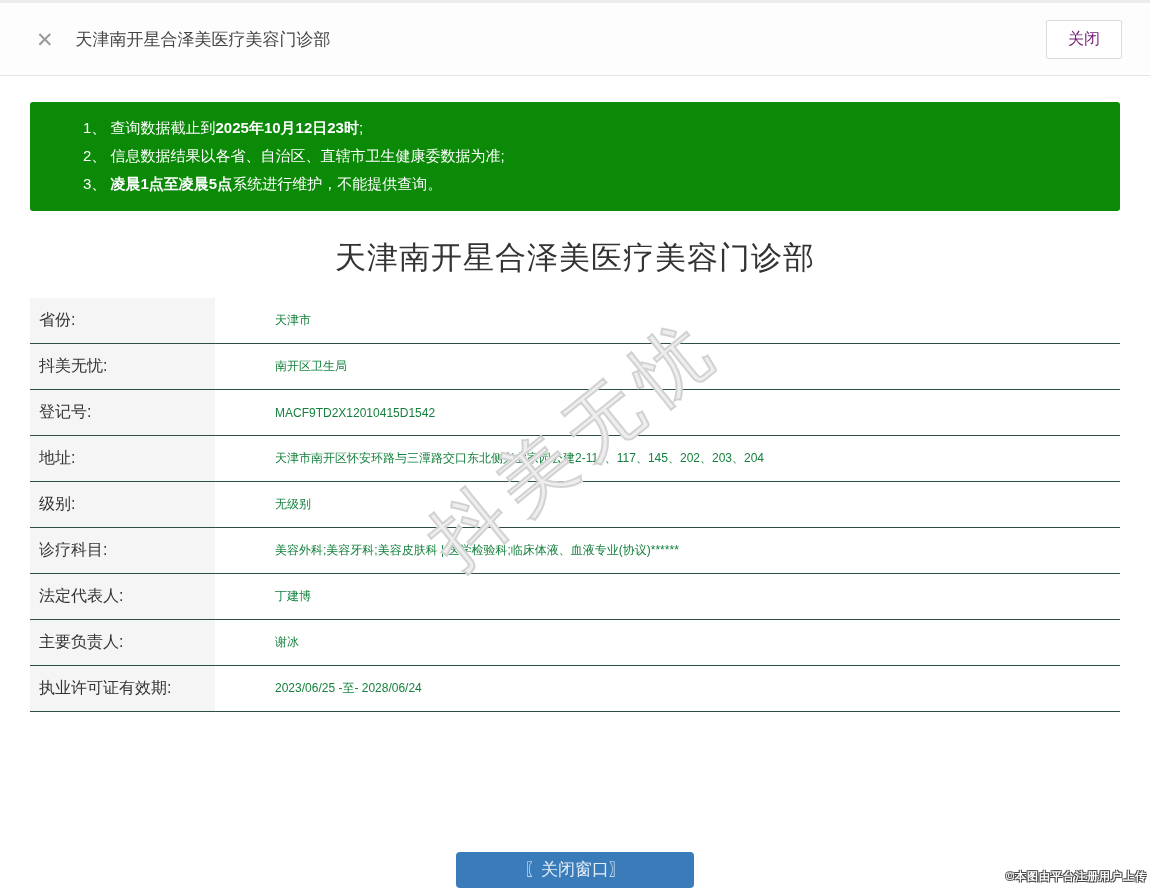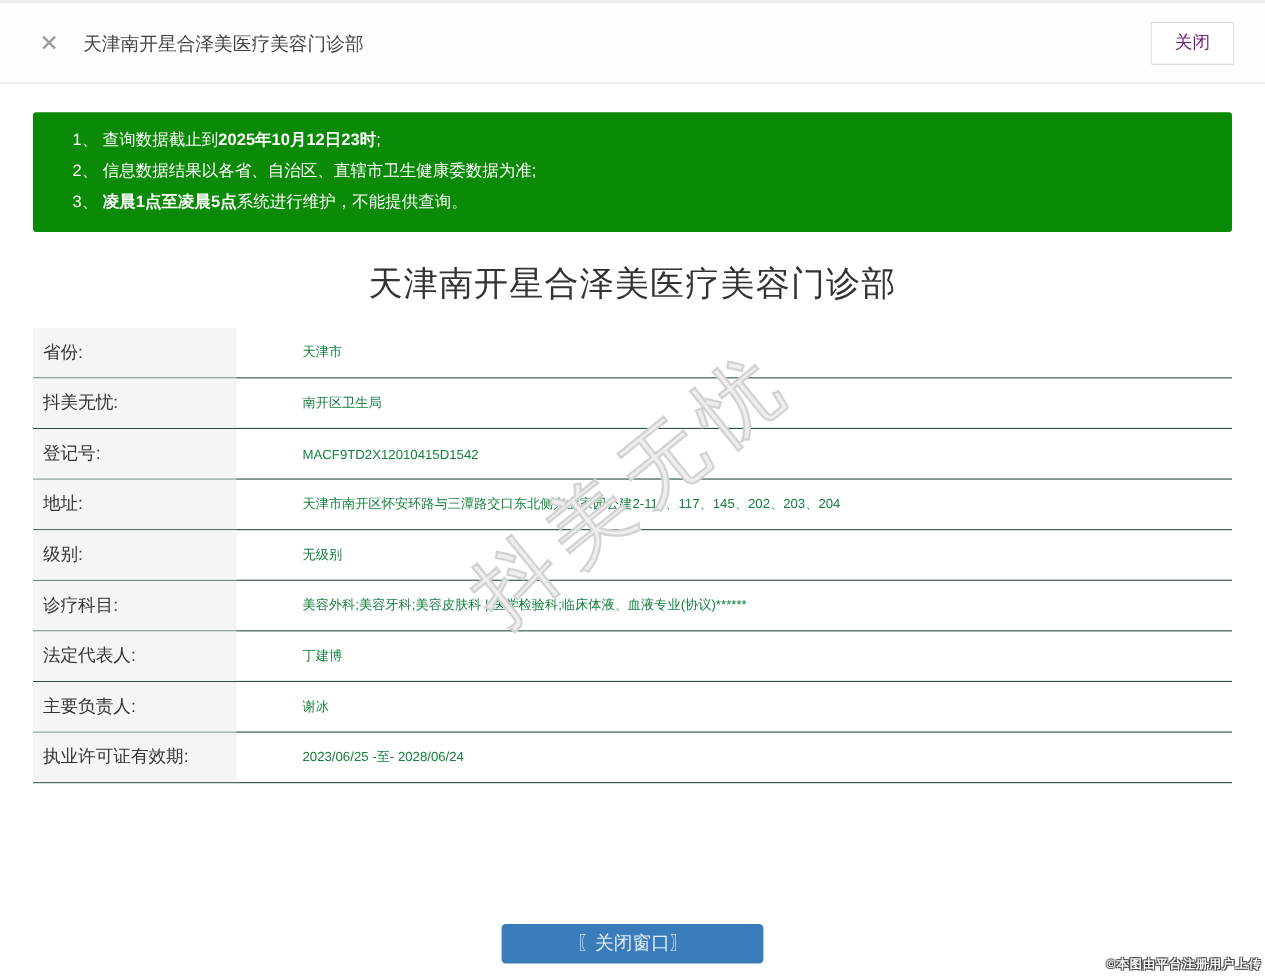--- a/index.html
+++ b/index.html
@@ -50,21 +50,21 @@
     cursor: pointer;
     font-family: inherit;
   }
   .notice {
     margin: 26px 30px 0 30px;
     background: #0a8a06;
     border-radius: 3px;
     color: #ffffff;
     font-size: 15px;
     line-height: 28px;
-    padding: 12px 20px 13px 36px;
+    padding: 12px 20px 13px 53px;
   }
   .notice b { font-weight: bold; }
   .main-title {
     margin-top: 26px;
     text-align: center;
     font-size: 31px;
     font-weight: 400;
     color: #333;
     letter-spacing: 1px;
   }
@@ -119,20 +119,21 @@
     min-width: 238px;
     height: 36px;
     line-height: 36px;
     background: #3a7cba;
     color: #e2edf8;
     border: none;
     border-radius: 4px;
     font-size: 17px;
     cursor: pointer;
     font-family: inherit;
+    margin-top: 12px;
   }
   .photo-credit {
     position: absolute;
     right: 3px;
     bottom: 5px;
     font-size: 11px;
     font-weight: bold;
     color: #ffffff;
     letter-spacing: 1px;
     text-shadow:

